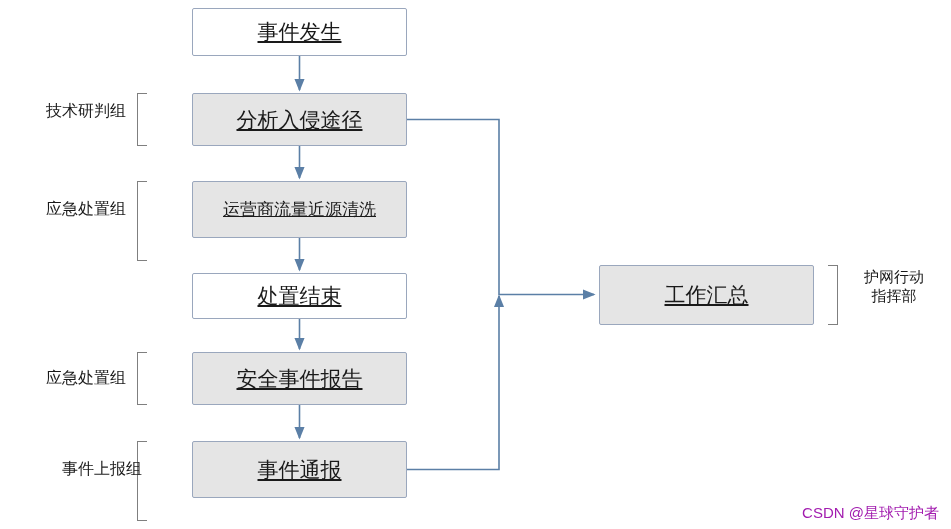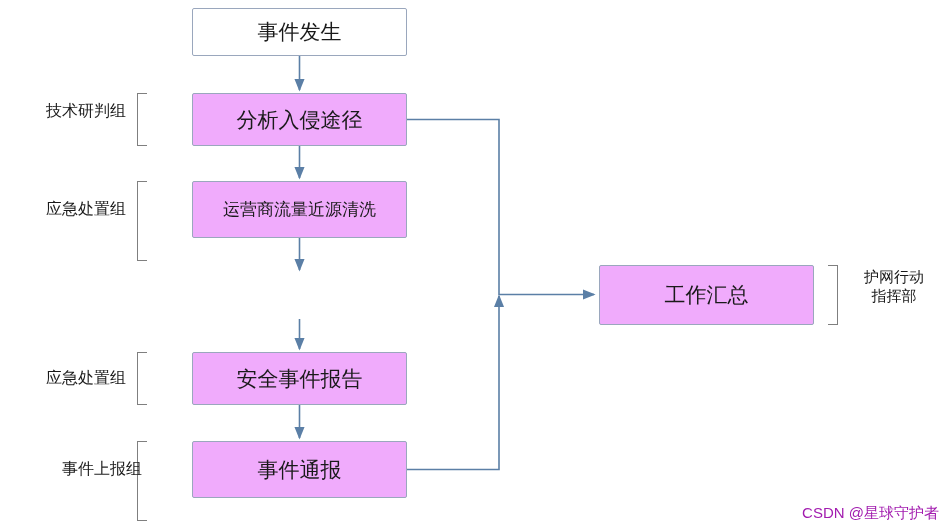--- a/index.html
+++ b/index.html
@@ -13,23 +13,24 @@
   .canvas{position:relative;width:951px;height:529px;}
 
   .node{
     position:absolute;
     box-sizing:border-box;
     border:1px solid #9aa7bd;
     display:flex;align-items:center;justify-content:center;
     text-align:right;
     color:#1a1a1a;
     border-radius:2px;
+    text-decoration:underline;
   }
   .node.white{background:#ffffff;}
-  .node.gray{background:#f0abfc;}
+  .node.gray{background:#e5e5e5;}
 
   .lbl{
     position:absolute;
     color:#1a1a1a;
     white-space:pre-line;
     text-align:right;
     line-height:1.25;
   }
 
   .bracket{
@@ -73,20 +74,21 @@
       <path d="M407,469.5 L499,469.5 L499,296" marker-end=""></path>
     </g>
   </svg>
 
   <div class="node white" style="left:192px;top:8px;width:215px;height:48px;font-size:21px;">事件发生</div>
 
   <div class="node gray" style="left:192px;top:93px;width:215px;height:53px;font-size:21px;">分析入侵途径</div>
 
   <div class="node gray" style="left:192px;top:181px;width:215px;height:57px;font-size:17px;">运营商流量近源清洗</div>
 
+  <div class="node white" style="left:192px;top:273px;width:215px;height:46px;font-size:21px;">处置结束</div>
 
   <div class="node gray" style="left:192px;top:352px;width:215px;height:53px;font-size:21px;">安全事件报告</div>
 
   <div class="node gray" style="left:192px;top:441px;width:215px;height:57px;font-size:21px;">事件通报</div>
 
   <div class="node gray" style="left:599px;top:265px;width:215px;height:60px;font-size:21px;">工作汇总</div>
 
   <div class="bracket" style="left:137px;top:93px;width:10px;height:53px;"></div>
   <div class="bracket" style="left:137px;top:181px;width:10px;height:80px;"></div>
   <div class="bracket" style="left:137px;top:352px;width:10px;height:53px;"></div>

